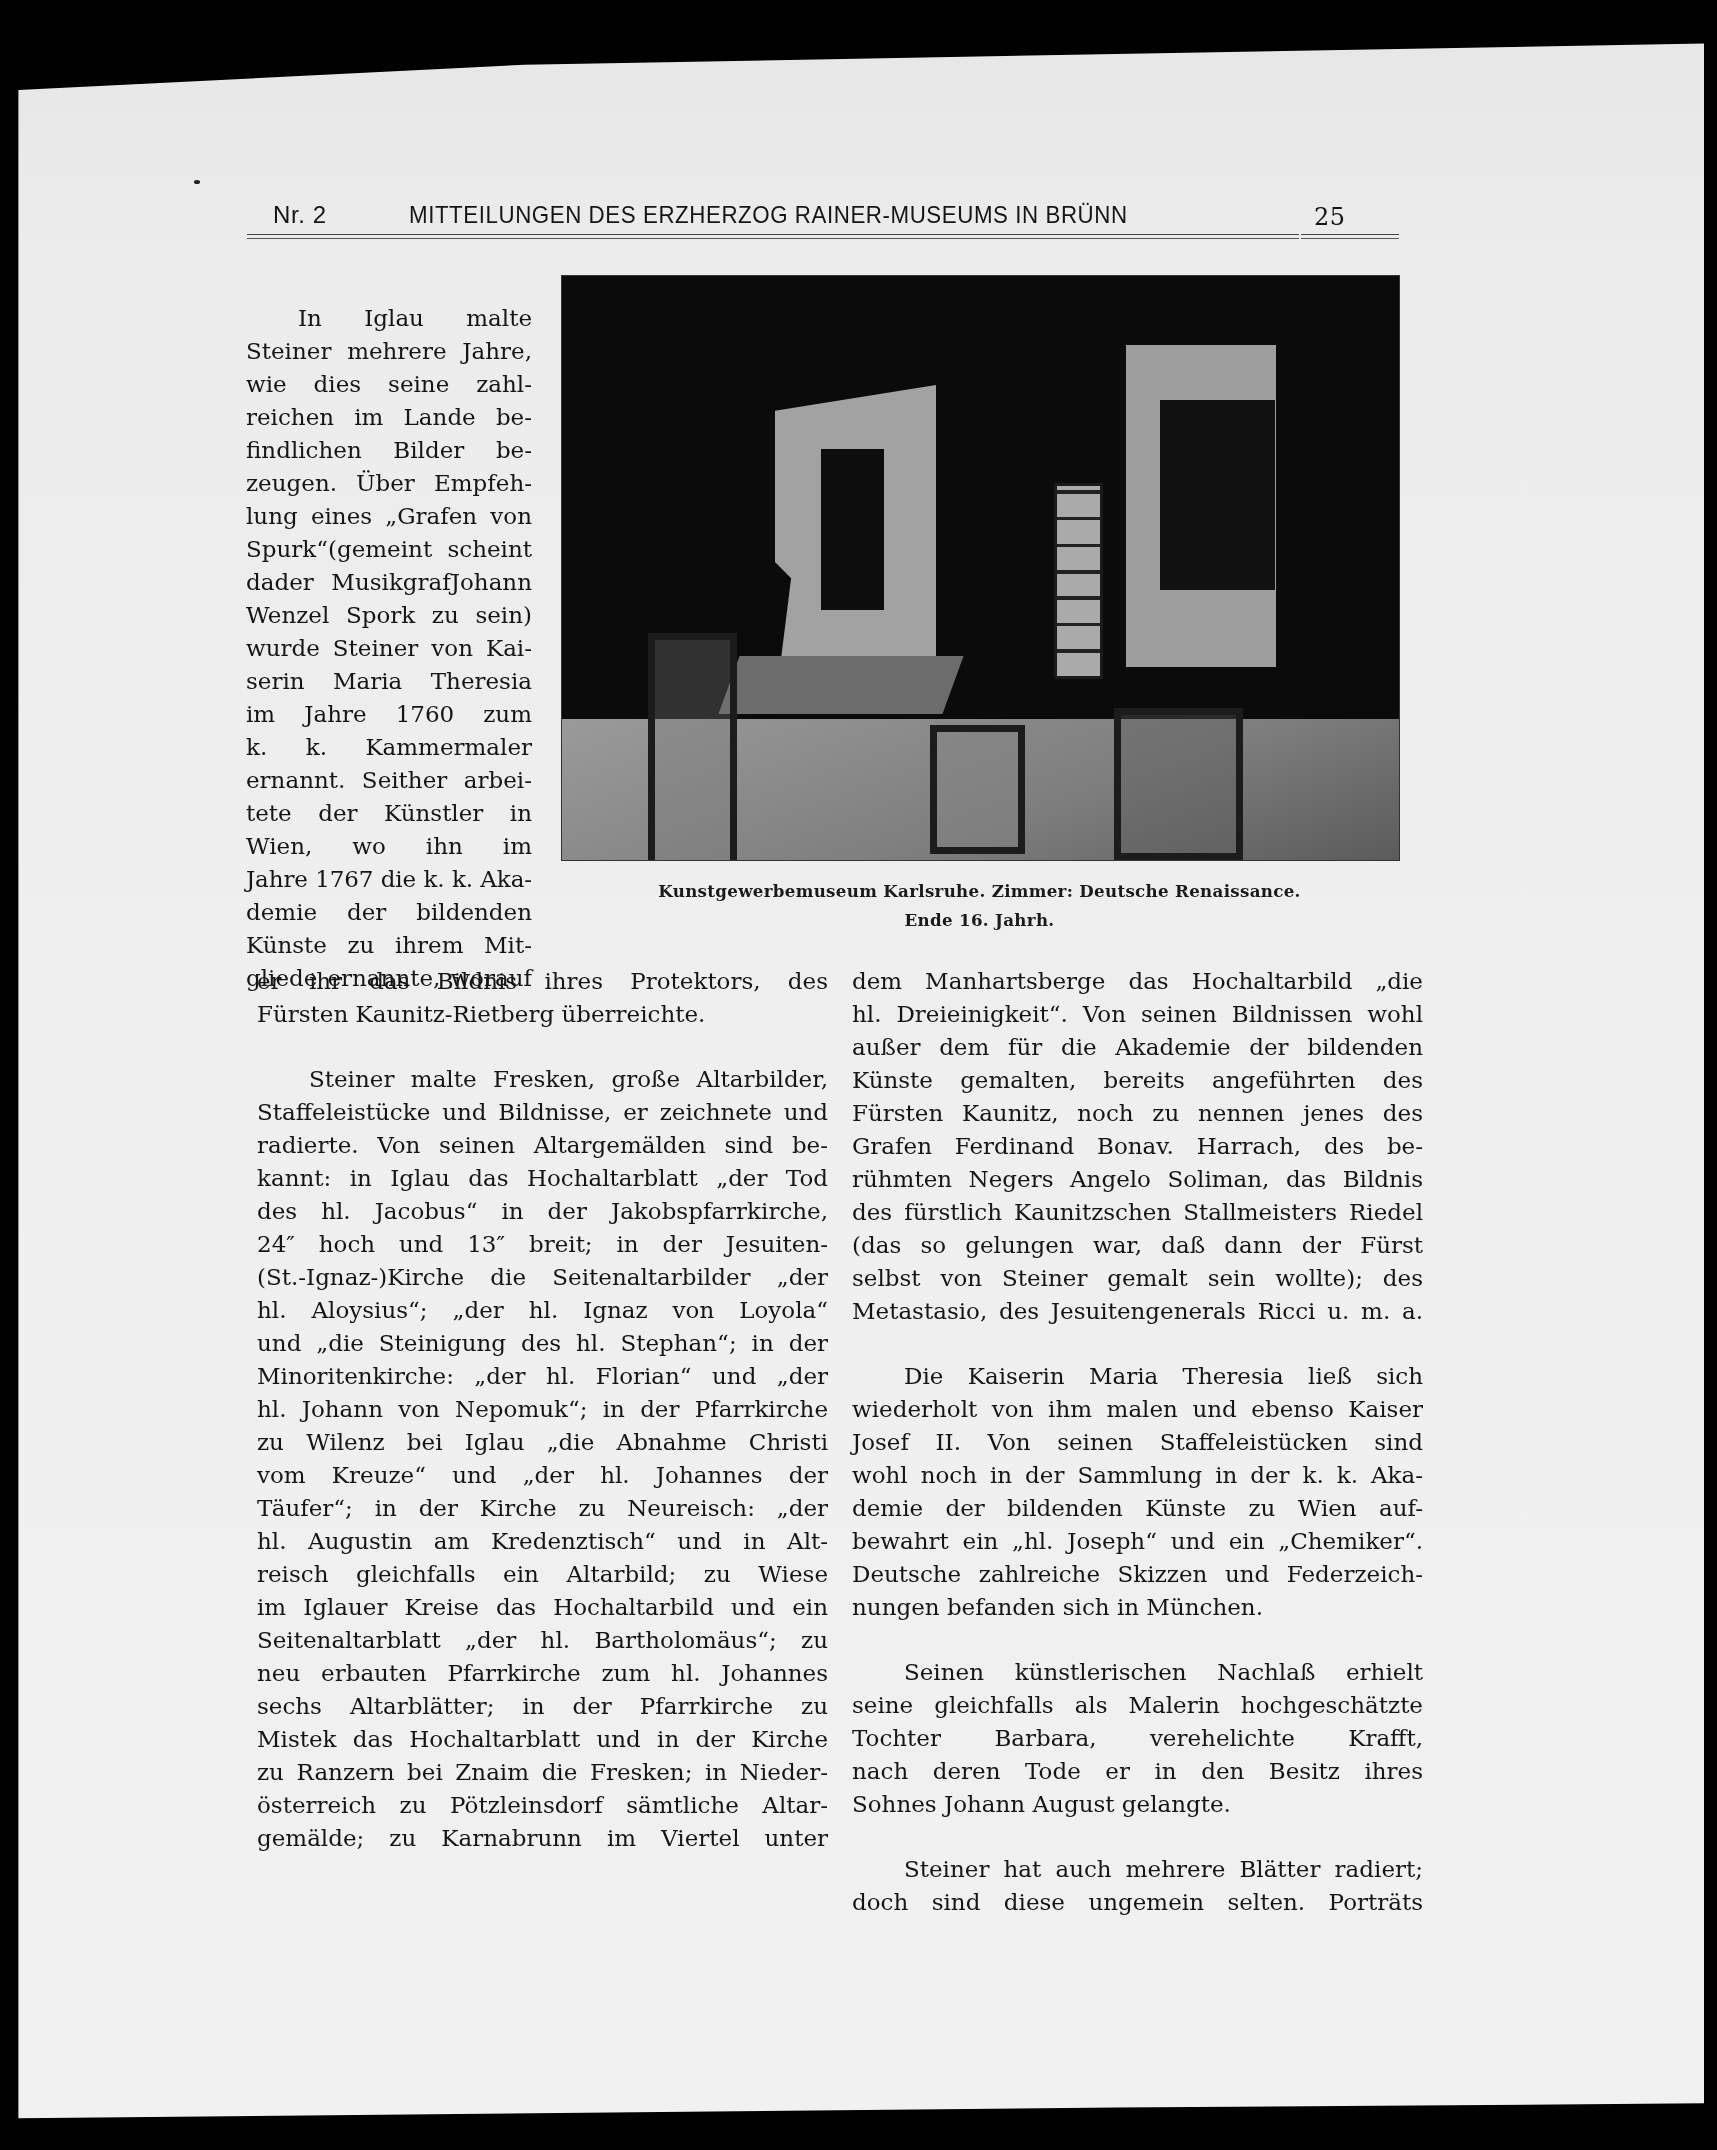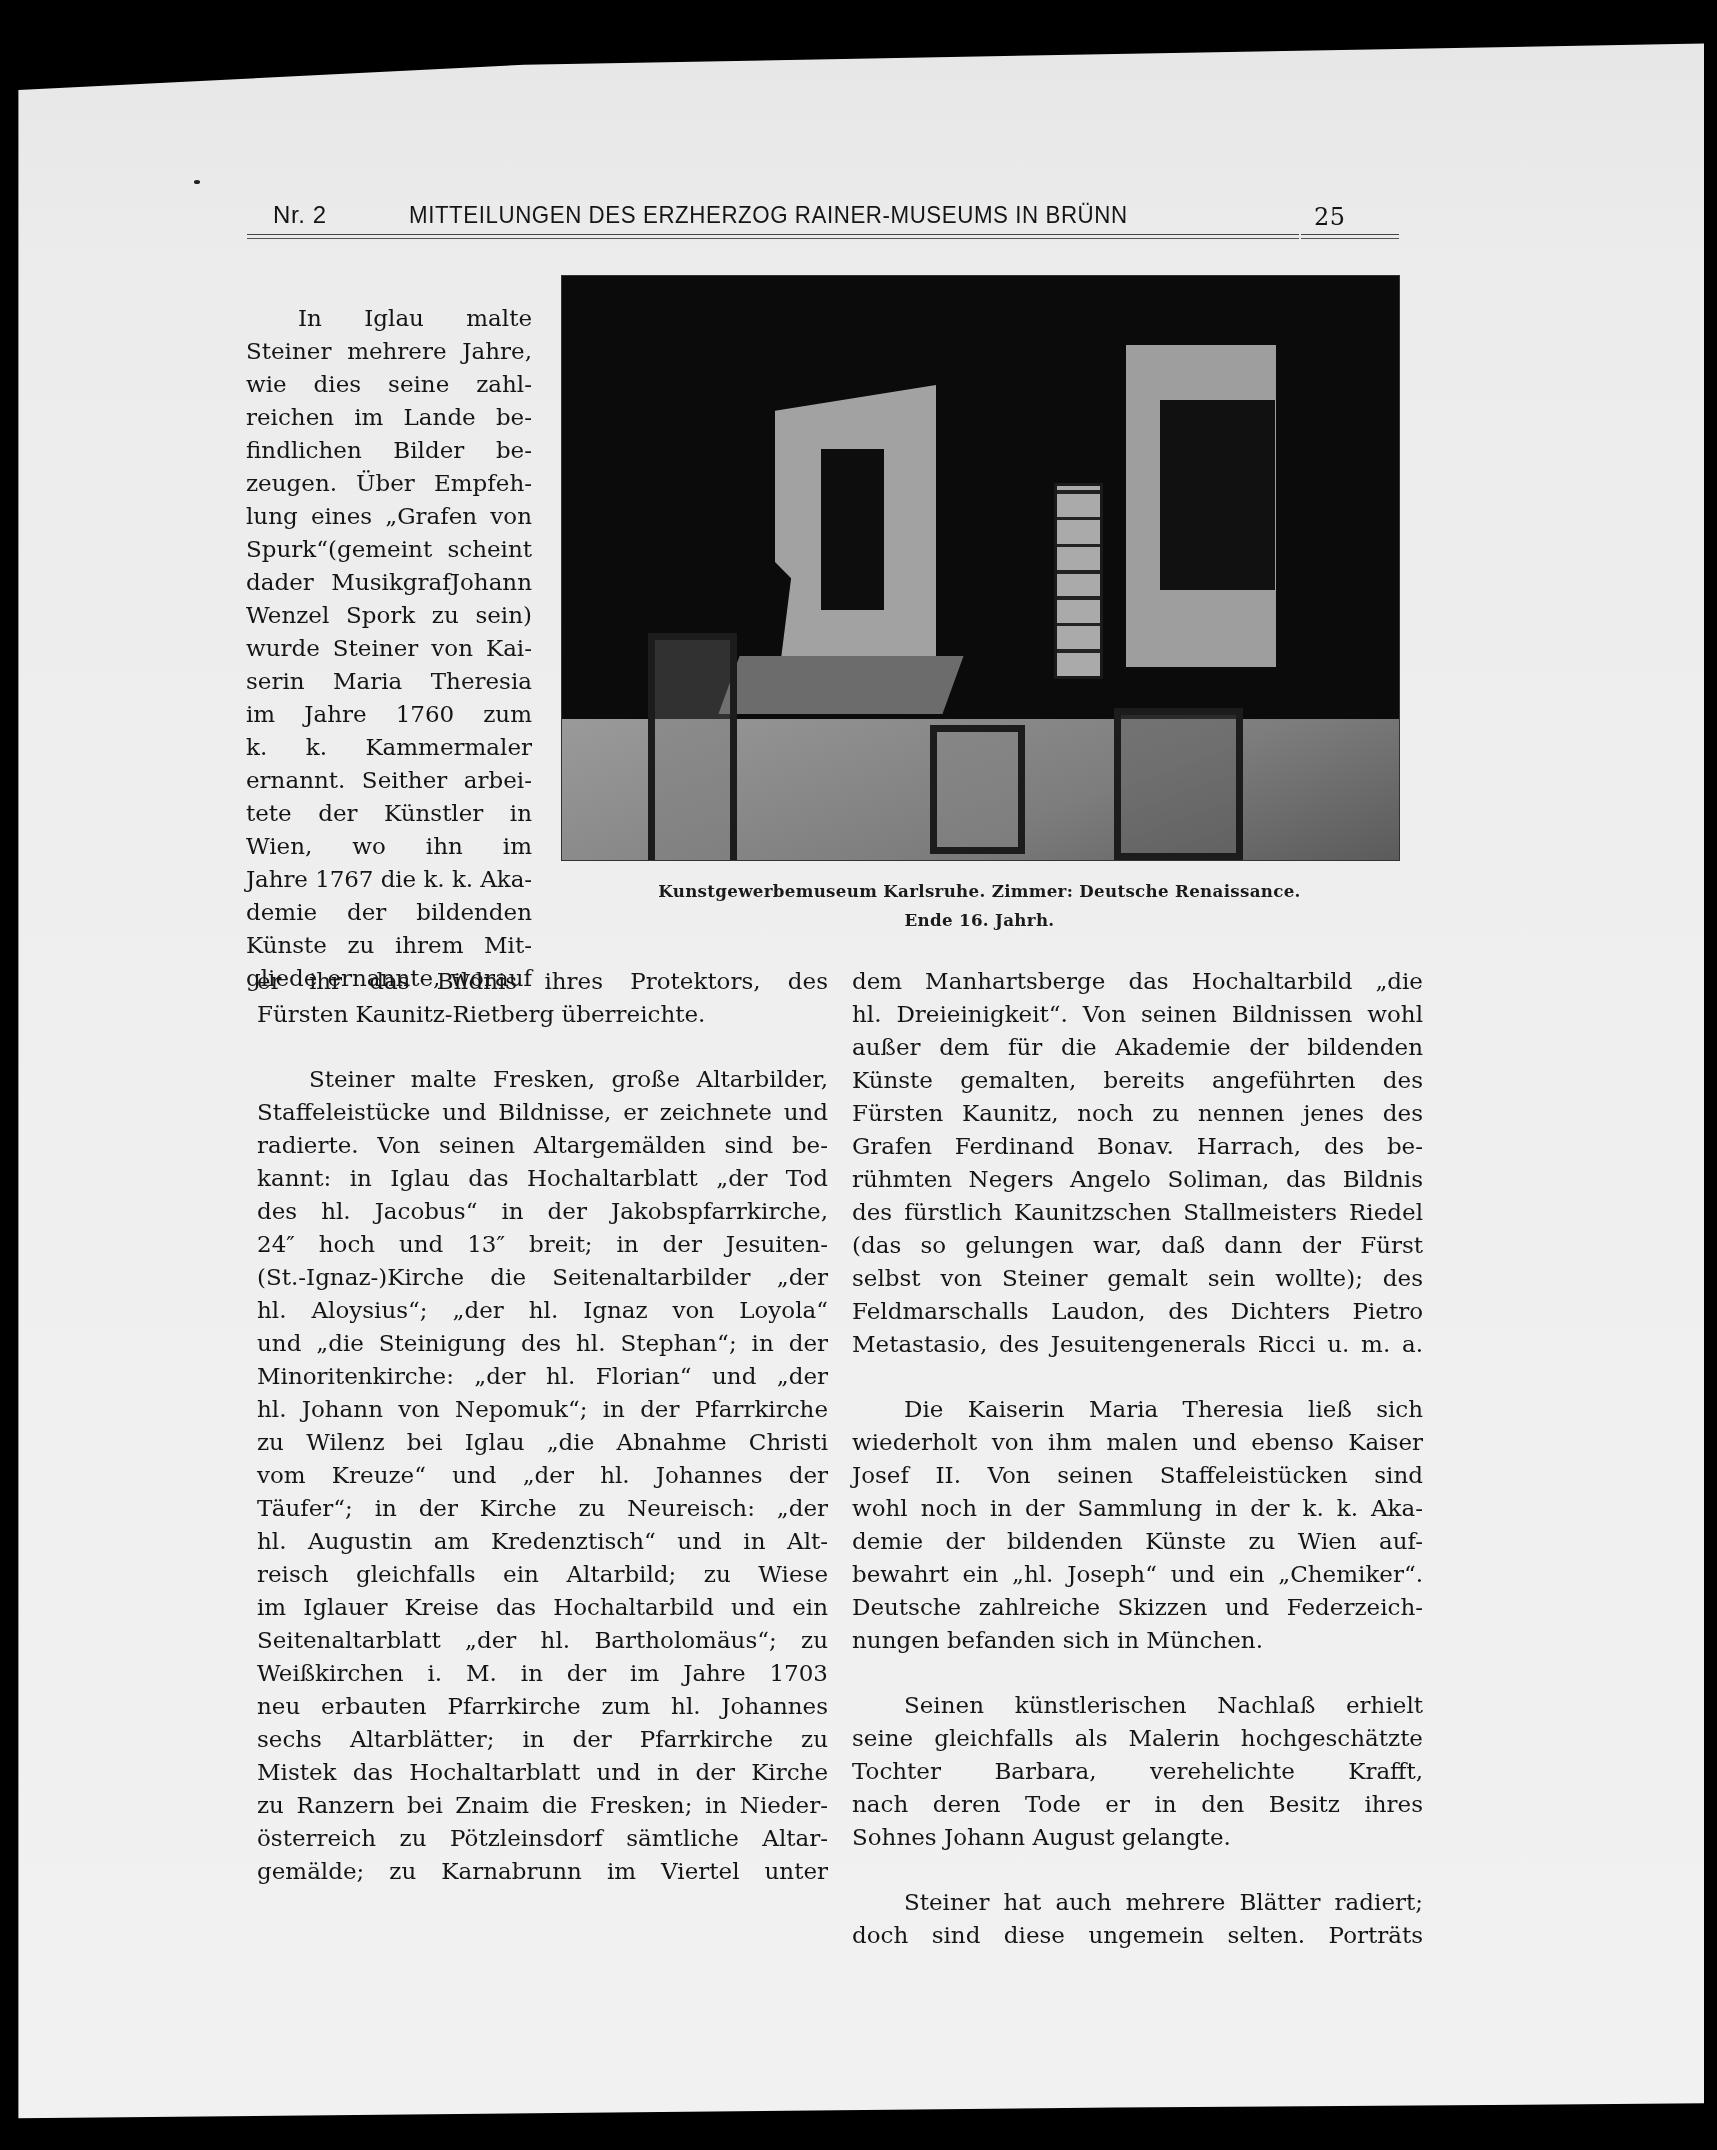--- a/index.html
+++ b/index.html
@@ -152,40 +152,38 @@
     <span class="line">und „die Steinigung des hl. Stephan“; in der</span>
     <span class="line">Minoritenkirche: „der hl. Florian“ und „der</span>
     <span class="line">hl. Johann von Nepomuk“; in der Pfarrkirche</span>
     <span class="line">zu Wilenz bei Iglau „die Abnahme Christi</span>
     <span class="line">vom Kreuze“ und „der hl. Johannes der</span>
     <span class="line">Täufer“; in der Kirche zu Neureisch: „der</span>
     <span class="line">hl. Augustin am Kredenztisch“ und in Alt-</span>
     <span class="line">reisch gleichfalls ein Altarbild; zu Wiese</span>
     <span class="line">im Iglauer Kreise das Hochaltarbild und ein</span>
     <span class="line">Seitenaltarblatt „der hl. Bartholomäus“; zu</span>
-    <span class="line">Weißkirchen i. M. in der im Jahre 1703</span>
     <span class="line">neu erbauten Pfarrkirche zum hl. Johannes</span>
     <span class="line">sechs Altarblätter; in der Pfarrkirche zu</span>
     <span class="line">Mistek das Hochaltarblatt und in der Kirche</span>
     <span class="line">zu Ranzern bei Znaim die Fresken; in Nieder-</span>
     <span class="line">österreich zu Pötzleinsdorf sämtliche Altar-</span>
     <span class="line">gemälde; zu Karnabrunn im Viertel unter</span>
   </div>
 <div class="col col-right" id="col-right">
     <span class="line">dem Manhartsberge das Hochaltarbild „die</span>
     <span class="line">hl. Dreieinigkeit“. Von seinen Bildnissen wohl</span>
     <span class="line">außer dem für die Akademie der bildenden</span>
     <span class="line">Künste gemalten, bereits angeführten des</span>
     <span class="line">Fürsten Kaunitz, noch zu nennen jenes des</span>
     <span class="line">Grafen Ferdinand Bonav. Harrach, des be-</span>
     <span class="line">rühmten Negers Angelo Soliman, das Bildnis</span>
     <span class="line">des fürstlich Kaunitzschen Stallmeisters Riedel</span>
     <span class="line">(das so gelungen war, daß dann der Fürst</span>
     <span class="line">selbst von Steiner gemalt sein wollte); des</span>
-    <span class="line">Feldmarschalls Laudon, des Dichters Pietro</span>
     <span class="line">Metastasio, des Jesuitengenerals Ricci u. m. a.</span>
     <span class="line indent">Die Kaiserin Maria Theresia ließ sich</span>
     <span class="line">wiederholt von ihm malen und ebenso Kaiser</span>
     <span class="line">Josef II. Von seinen Staffeleistücken sind</span>
     <span class="line">wohl noch in der Sammlung in der k. k. Aka-</span>
     <span class="line">demie der bildenden Künste zu Wien auf-</span>
     <span class="line">bewahrt ein „hl. Joseph“ und ein „Chemiker“.</span>
     <span class="line">Deutsche zahlreiche Skizzen und Federzeich-</span>
     <span class="line last">nungen befanden sich in München.</span>
     <span class="line indent">Seinen künstlerischen Nachlaß erhielt</span>

